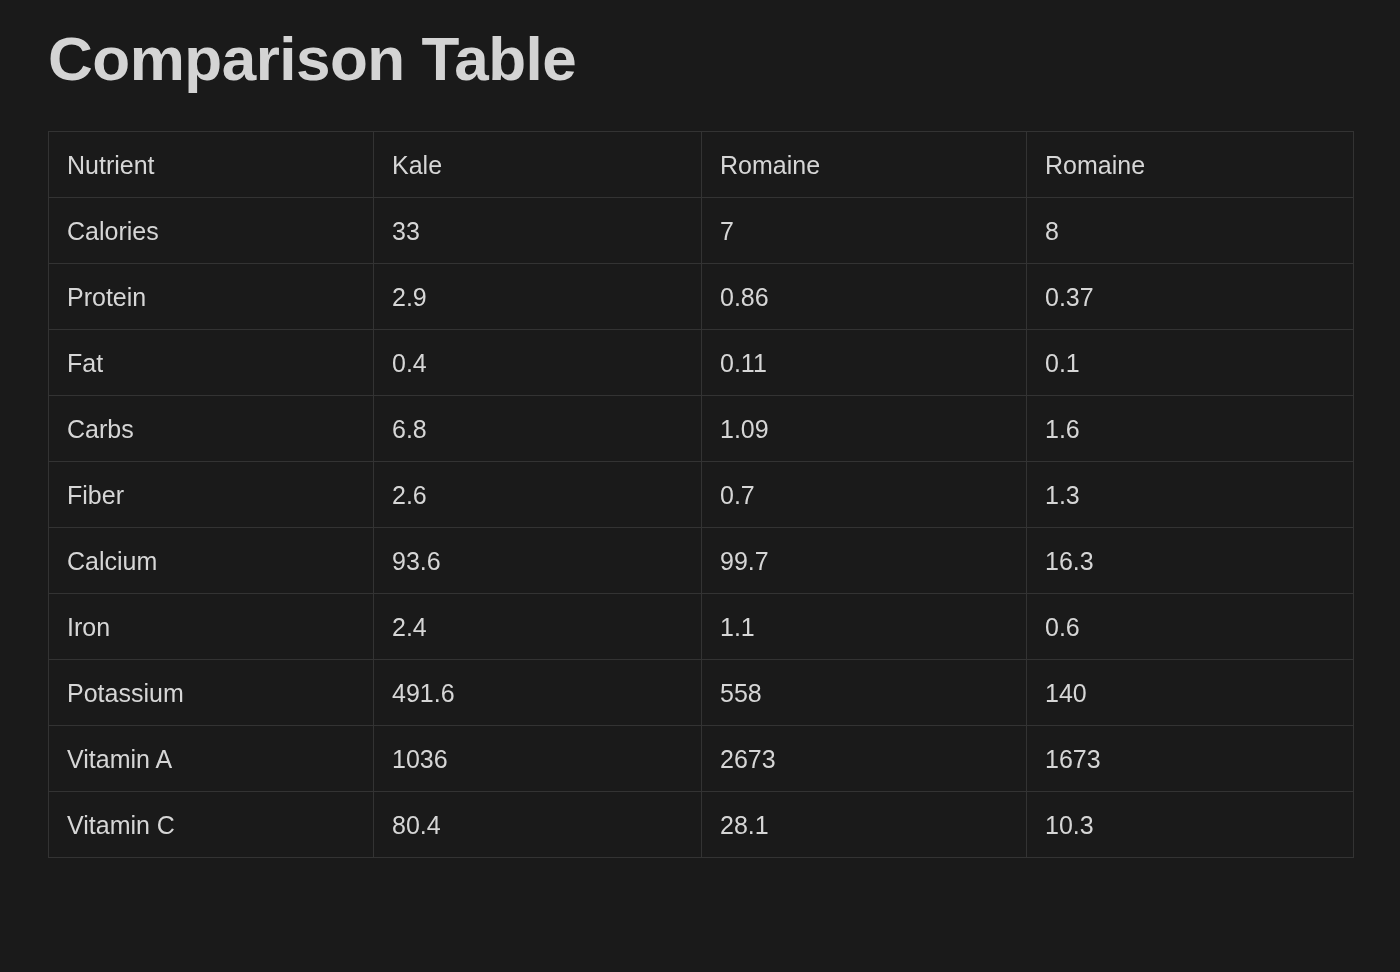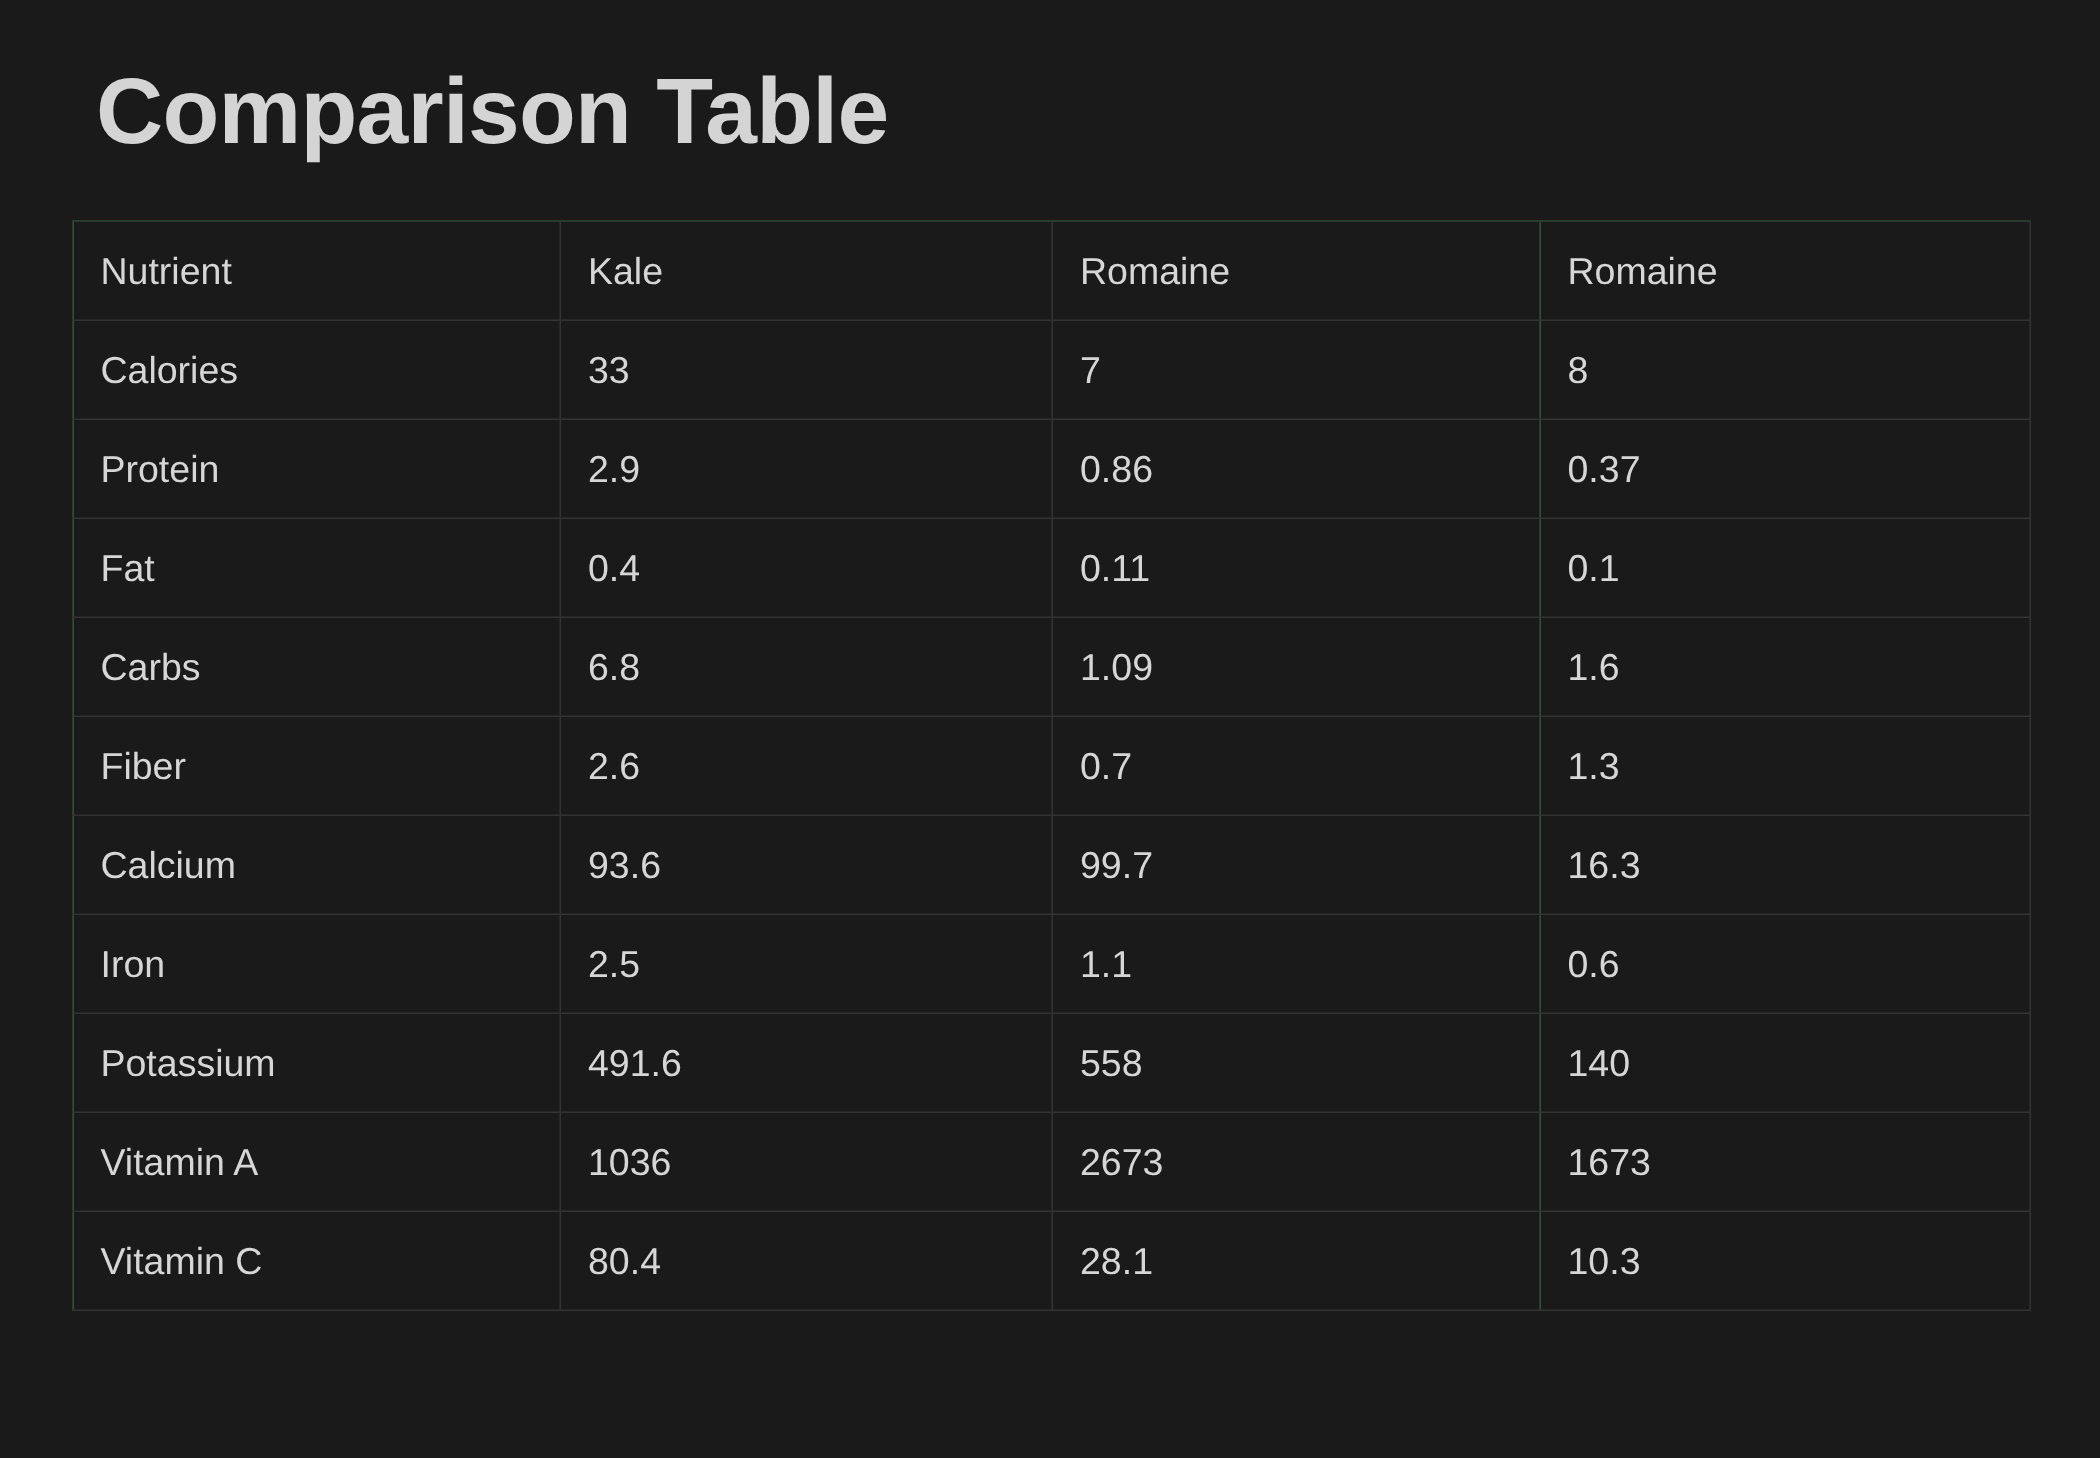--- a/index.html
+++ b/index.html
@@ -16,38 +16,38 @@
     -webkit-font-smoothing: antialiased;
   }
   .page {
     position: relative;
     width: 1400px;
     height: 972px;
     box-sizing: border-box;
     padding: 0 48px;
   }
   .page-title {
-    margin: 16px;
+    margin: 0;
     padding-top: 22px;
     font-size: 62px;
     line-height: 1.18;
     font-weight: bold;
     letter-spacing: -0.5px;
     color: #d4d4d4;
     white-space: nowrap;
   }
   .table-wrap {
     margin-top: 36px;
     width: 1305px;
   }
   table.comparison {
     width: 1305px;
     border-collapse: collapse;
     table-layout: fixed;
-    background: #15803d;
+    background: #737373;
   }
   table.comparison col.c0 { width: 325px; }
   table.comparison col.c1 { width: 328px; }
   table.comparison col.c2 { width: 325px; }
   table.comparison col.c3 { width: 327px; }
   table.comparison th,
   table.comparison td {
     border: 1px solid #333333;
     padding: 0 18px;
     height: 65px;
@@ -121,21 +121,21 @@
           <td>1.3</td>
         </tr>
         <tr>
           <td>Calcium</td>
           <td>93.6</td>
           <td>99.7</td>
           <td>16.3</td>
         </tr>
         <tr>
           <td>Iron</td>
-          <td>2.5</td>
+          <td>2.4</td>
           <td>1.1</td>
           <td>0.6</td>
         </tr>
         <tr>
           <td>Potassium</td>
           <td>491.6</td>
           <td>558</td>
           <td>140</td>
         </tr>
         <tr>

